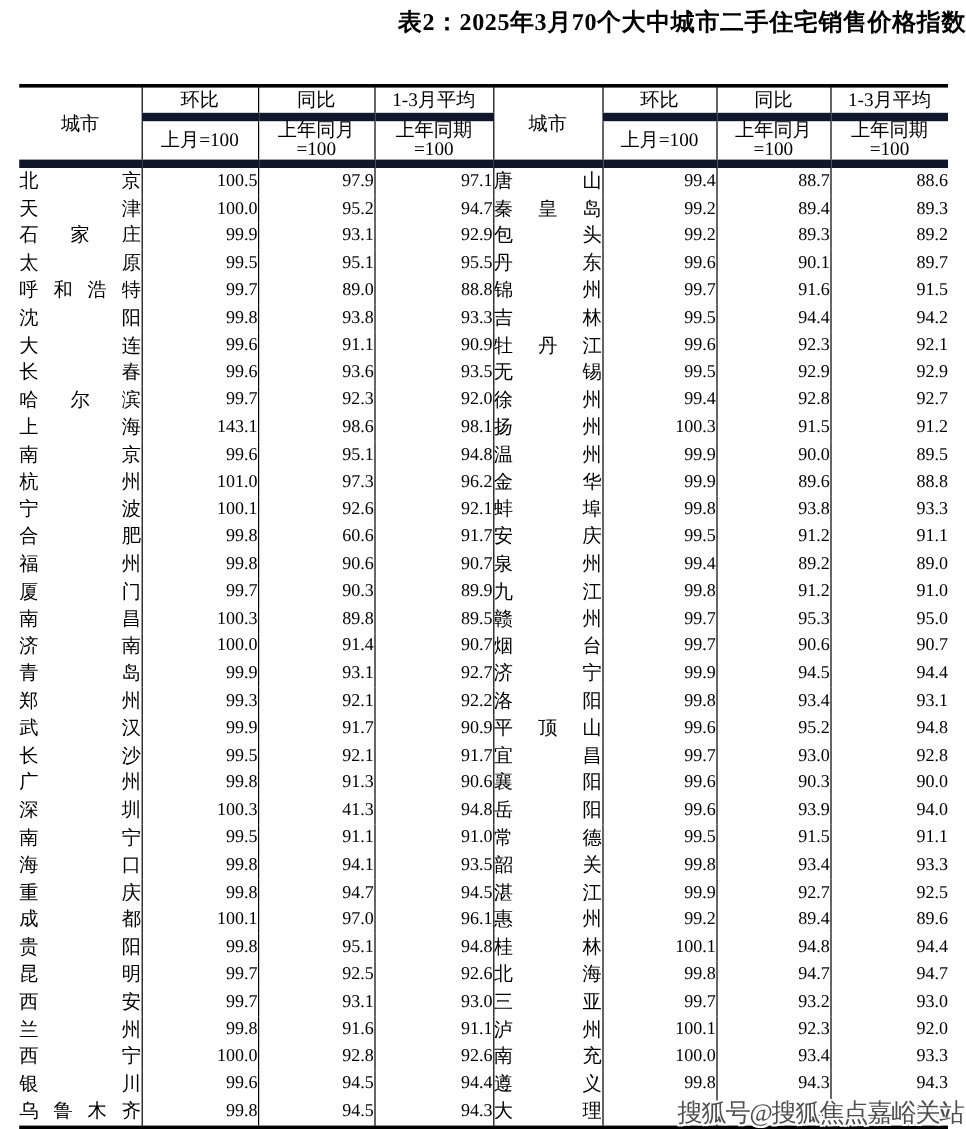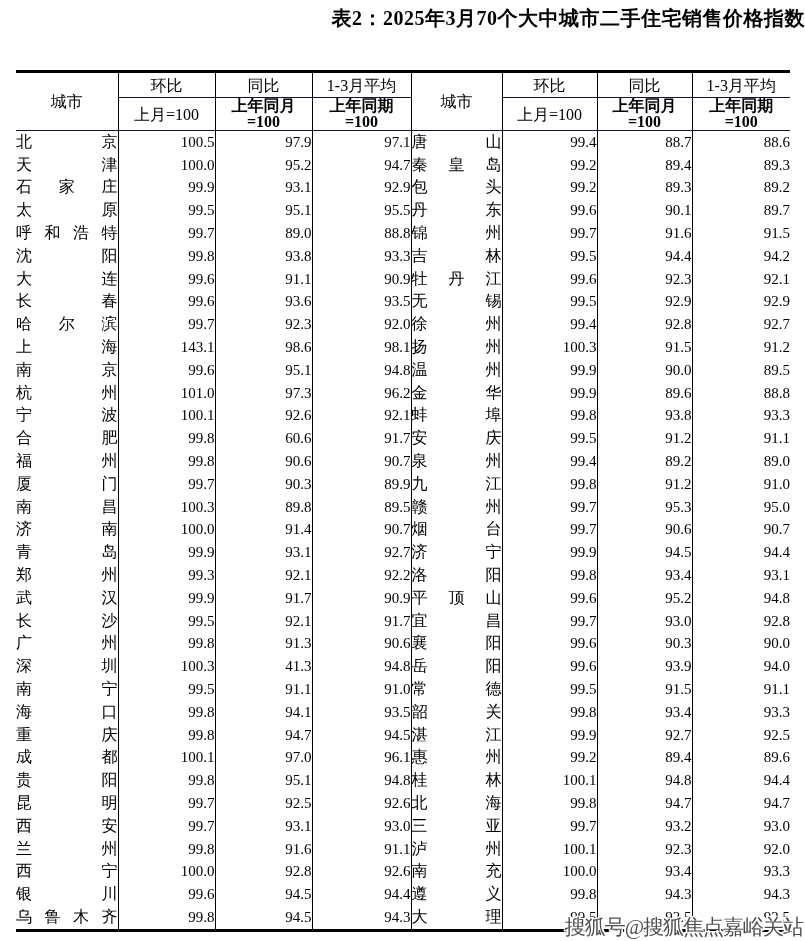--- a/index.html
+++ b/index.html
@@ -13,25 +13,25 @@
     text-align:right;font-size:20px;font-weight:bold;letter-spacing:.5px;
   }
   table.idx{
     position:absolute;left:16px;top:70px;width:774px;
     border-collapse:collapse;table-layout:fixed;
     border-top:3px solid #000;border-bottom:3px solid #000;
   }
   table.idx td{padding:0;vertical-align:middle;}
   table.idx td:not(:last-child){border-right:1px solid #000;}
   thead td{
-    border-bottom:1px solid #0f172a;text-align:center;font-size:16px;line-height:17px;
+    border-bottom:7px solid #0f172a;text-align:center;font-size:16px;line-height:17px;
   }
   thead tr.hr1{height:26px;}
   thead tr.hr2{height:33px;}
-  .bl{display:block;line-height:16px;font-weight:bold;}
+  .bl{display:block;line-height:16px;}
   tbody td{height:22.8px;font-size:15px;}
   td.city{
     font-size:16px;text-align:justify;text-align-last:justify;
     padding:0 11px 0 17px;overflow:hidden;white-space:nowrap;
   }
   td.cityr{padding:0 13px 0 14px;}
   td.num{text-align:right;padding-right:6px;}
   td.avg{padding-right:13px;}
   .watermark{
     position:absolute;right:2px;bottom:0px;white-space:nowrap;

